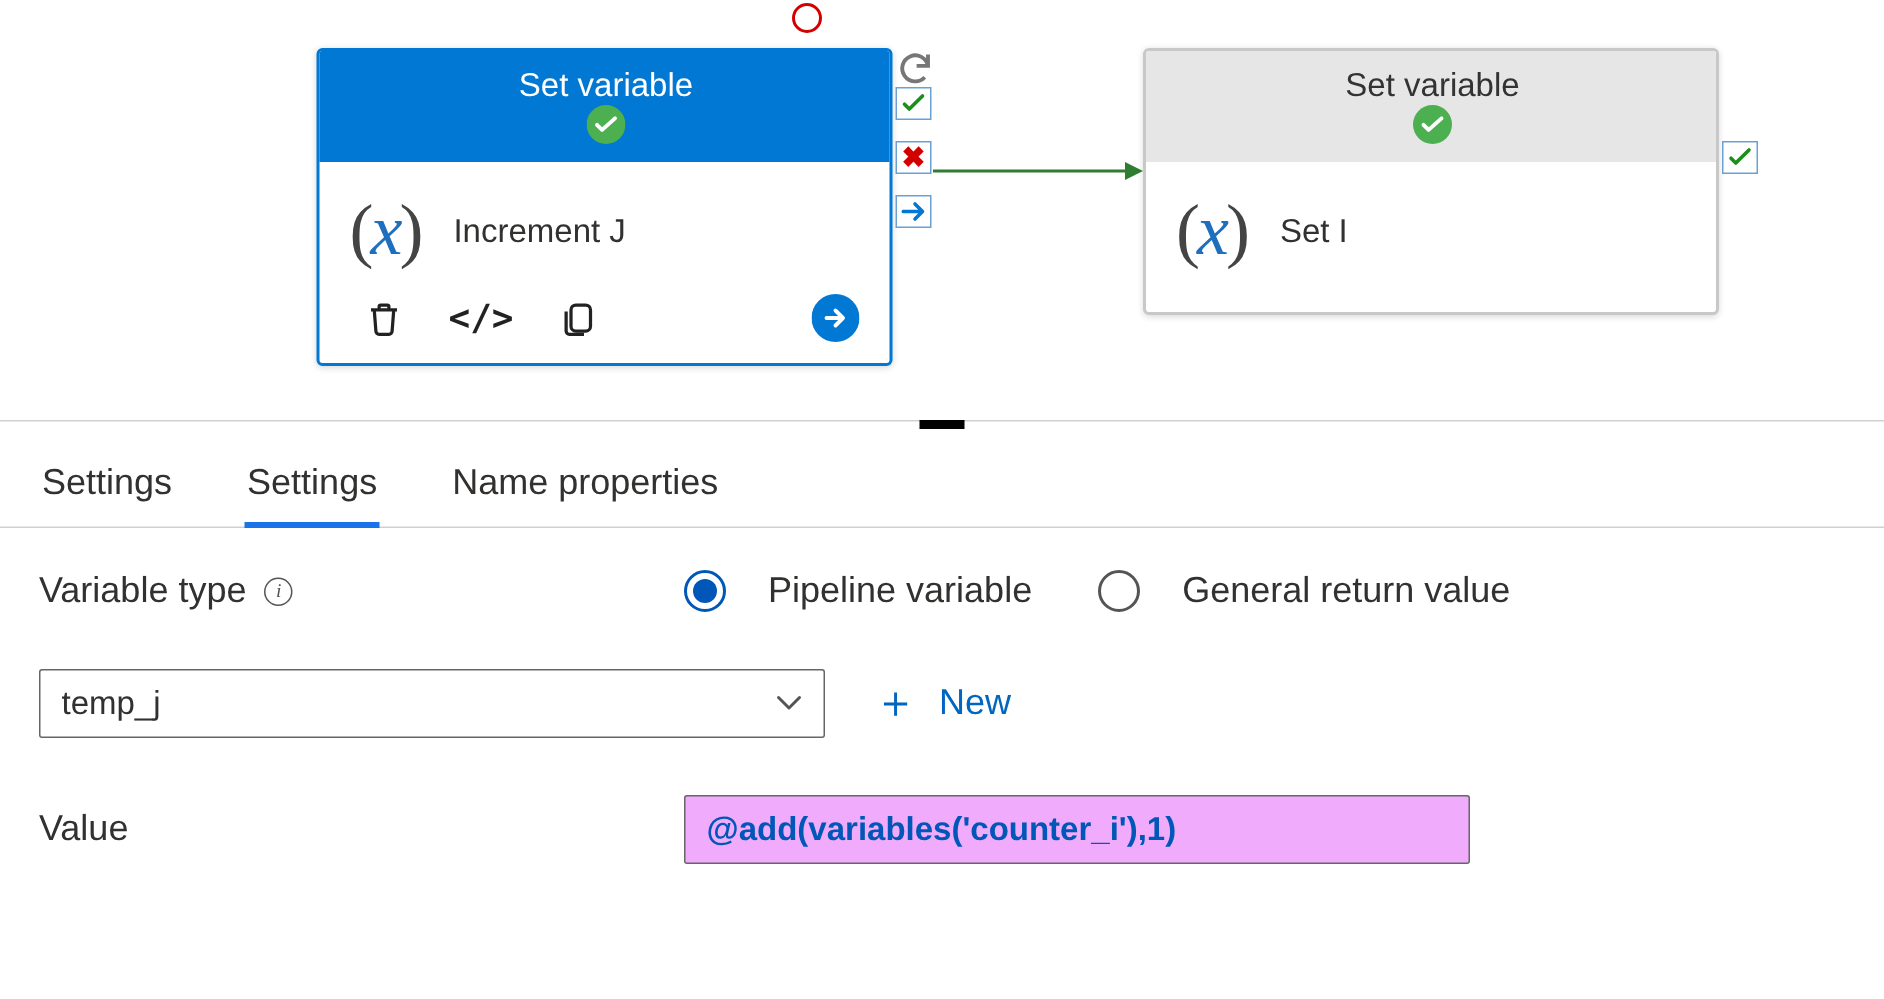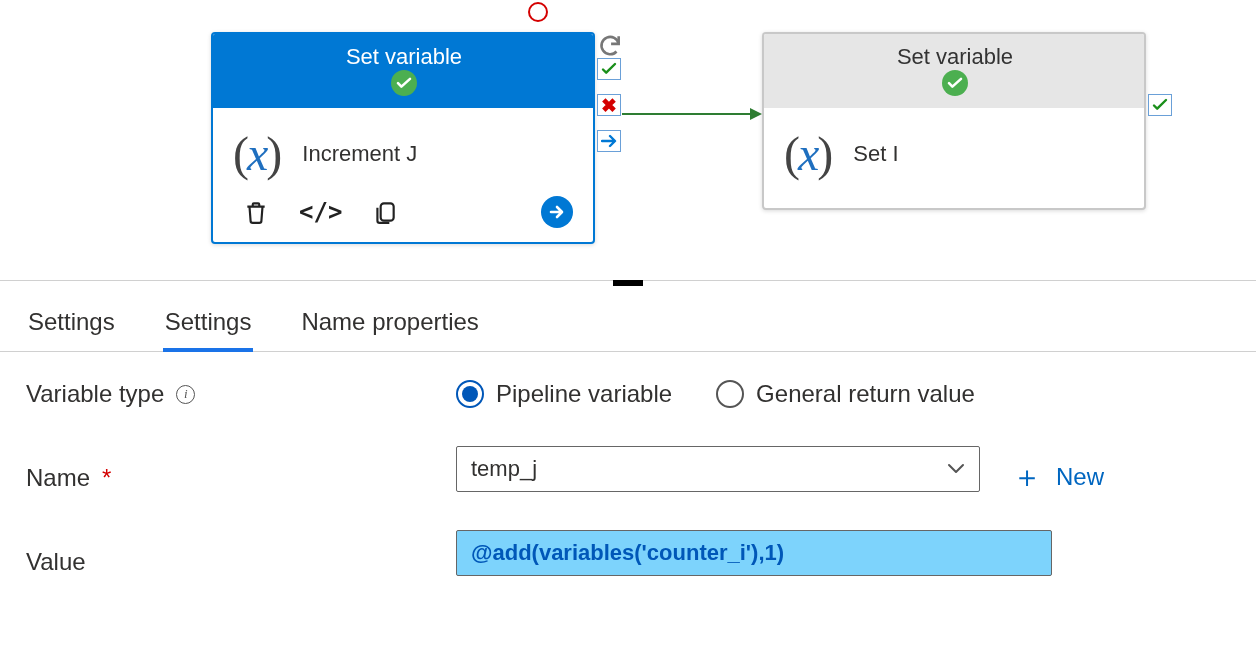--- a/index.html
+++ b/index.html
@@ -50,42 +50,42 @@
   .circle-top{position:absolute;left:528px;top:2px;width:20px;height:20px;border:2px solid #d40000;border-radius:50%;pointer-events:none}
 
   
   .panel{border-top:1px solid #d0d0d0;width:100%}
   .drag-handle{height:6px;width:30px;background:#000;margin:-1px auto 0 auto}
   .tabs{display:flex;gap:46px;padding:12px 26px 0 26px;border-bottom:1px solid #d0d0d0;font-size:24px}
   .tab{padding:10px 2px 12px 2px;cursor:pointer;color:#323130}
   .tab.active{font-weight:400;border-bottom:4px solid #1a73e8;margin-bottom:-1px}
 
   .form{padding:28px 26px 0 26px}
-  .row{display:flex;align-items:flex-end;margin-bottom:38px}
+  .row{display:flex;align-items:center;margin-bottom:38px}
   .row .lbl{width:430px;font-size:24px;display:flex;align-items:center;gap:12px}
   .req{color:#d40000}
 
   .radios{display:flex;align-items:center;gap:44px;font-size:24px}
-  .radio{display:flex;align-items:center;gap:12px;cursor:pointer}
+  .radio{display:flex;align-items:center;gap:28px;cursor:pointer}
   .radio .disc{width:28px;height:28px;border:2px solid #555;border-radius:50%;display:flex;align-items:center;justify-content:center}
   .radio.selected .disc{border-color:#0057b8}
   .radio.selected .disc::after{content:"";width:16px;height:16px;background:#0057b8;border-radius:50%}
 
   .select{
     width:524px;height:46px;border:1px solid #666;border-radius:2px;
     display:flex;align-items:center;justify-content:space-between;padding:0 14px;font-size:22px;cursor:pointer;
   }
   .chev{color:#555}
 
   .new-btn{display:flex;align-items:center;gap:14px;color:#0066c0;font-size:24px;margin-left:32px;cursor:pointer}
   .plus{font-size:30px;font-weight:300;line-height:1;color:#0066c0}
 
   .expr{
-    width:596px;height:46px;border:1px solid #666;border-radius:2px;
-    background:#7dd3fc;color:#0057b8;font-size:22px;font-weight:600;
+    width:524px;height:46px;border:1px solid #666;border-radius:2px;
+    background:#f0abfc;color:#0057b8;font-size:22px;font-weight:600;
     padding:0 14px;display:flex;align-items:center;font-family:inherit;
   }
 
   
   svg{display:block}
 
   .info-icon{width:19px;height:19px;border:1.5px solid #555;border-radius:50%;display:inline-flex;align-items:center;justify-content:center;font-size:13px;font-style:italic;color:#555;font-family:Georgia,serif}
 </style>
 </head>
 <body>
@@ -201,24 +201,20 @@
           <span>Pipeline variable</span>
         </div>
         <div class="radio">
           <span class="disc"></span>
           <span>General return value</span>
         </div>
       </div>
     </div>
 
     <div class="row">
-      <div class="lbl">
-        <span>Name</span>
-        <span class="req">*</span>
-      </div>
       <div class="select">
         <span>temp_j</span>
         <span class="chev">
           <svg width="18" height="12" viewBox="0 0 18 12">
               <path d="M2 2l7 7 7-7" stroke="#555" stroke-width="2" fill="none" stroke-linecap="round" stroke-linejoin="round"></path>
             </svg>
         </span>
       </div>
       <div class="new-btn">
         <span class="plus">＋</span>

